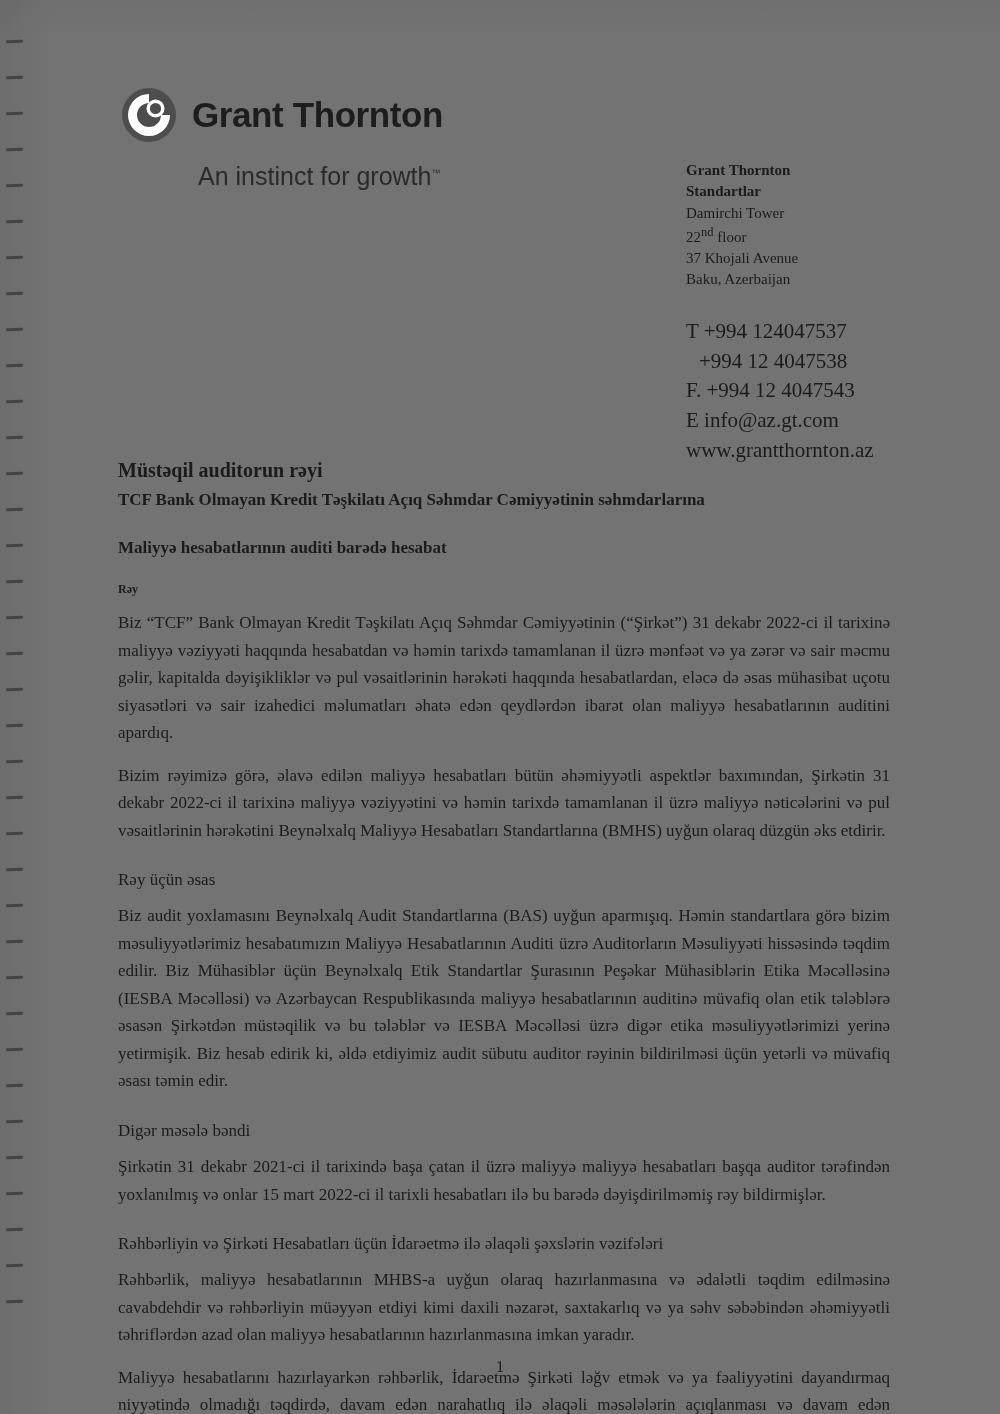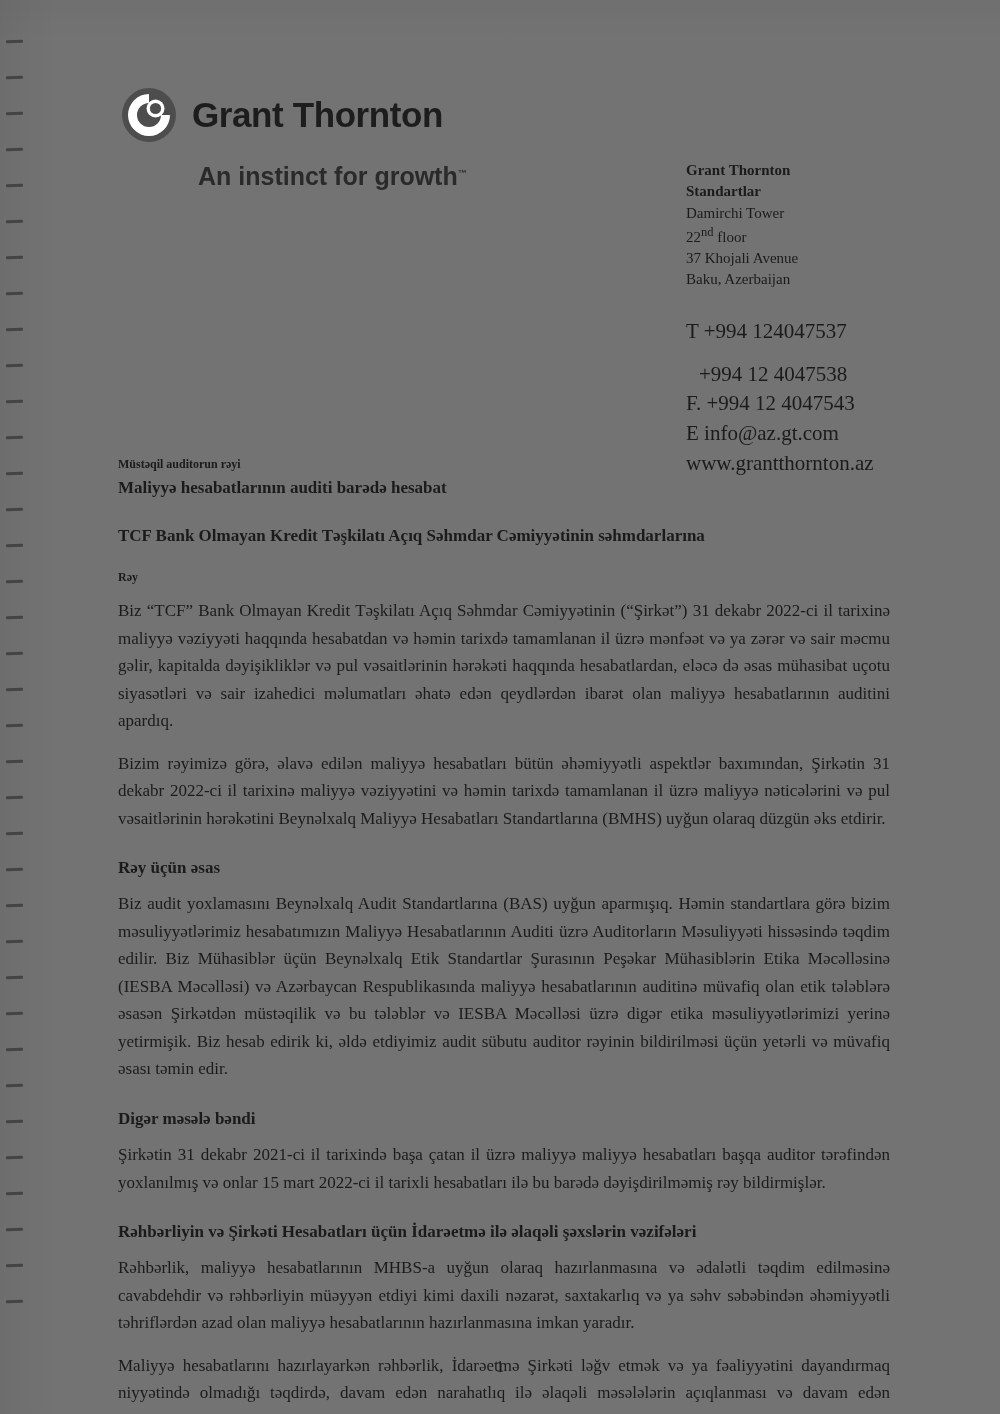--- a/index.html
+++ b/index.html
@@ -72,21 +72,20 @@
     white-space: nowrap;
   }
   .logo-tagline {
     font-family: "Liberation Sans", sans-serif;
     font-size: 25px;
     color: #2a2a2a;
     margin-top: 18px;
     margin-left: 78px;
     white-space: nowrap;
     position: relative;
-    font-weight: bold;
   }
   .logo-tagline sup {
     font-size: 9px;
     vertical-align: super;
   }
 
   
   .address {
     position: absolute;
     left: 686px;
@@ -95,32 +94,32 @@
     font-size: 15px;
     line-height: 1.42;
     color: #1b1b1b;
   }
   .address .bold { font-weight: 700; }
   .contact {
     margin-top: 26px;
     font-size: 21px;
     line-height: 1.42;
   }
-  .contact .indent { padding-left: 13px; margin-top: 13px; }
+  .contact .indent { padding-left: 13px; }
 
   
   .body {
     position: absolute;
     left: 118px;
     top: 455px;
     width: 772px;
   }
   .ttl {
     font-weight: 700;
-    font-size: 12px;
+    font-size: 20px;
     line-height: 1.5;
     margin: 0 0 2px 0;
   }
   .ttl2 {
     font-weight: 700;
     font-size: 17px;
     line-height: 1.5;
     margin: 0 0 22px 0;
   }
   .sec-head {
@@ -128,21 +127,21 @@
     font-size: 12px;
     margin: 0 0 12px 0;
   }
   p.para {
     font-size: 17px;
     line-height: 1.62;
     margin: 0 0 15px 0;
     text-align: justify;
   }
   .sub-head {
-    font-weight: 700;
+    font-weight: 400;
     font-size: 17px;
     margin: 26px 0 12px 0;
   }
   .page-num {
     position: absolute;
     left: 0;
     right: 0;
     top: 1358px;
     text-align: center;
     font-size: 16px;
@@ -222,22 +221,22 @@
       <div class="indent">+994 12 4047538</div>
       <div>F. +994 12 4047543</div>
       <div>E info@az.gt.com</div>
       <div>www.grantthornton.az</div>
     </div>
   </div>
 
   <div class="body">
 
     <div class="ttl">Müstəqil auditorun rəyi</div>
+    <div class="ttl2">TCF Bank Olmayan Kredit Təşkilatı Açıq Səhmdar Cəmiyyətinin səhmdarlarına</div>
     <div class="ttl2">Maliyyə hesabatlarının auditi barədə hesabat</div>
-    <div class="ttl2">TCF Bank Olmayan Kredit Təşkilatı Açıq Səhmdar Cəmiyyətinin səhmdarlarına</div>
 
     <div class="sec-head">Rəy</div>
     <p class="para">Biz “TCF” Bank Olmayan Kredit Təşkilatı Açıq Səhmdar Cəmiyyətinin (“Şirkət”) 31 dekabr 2022-ci il tarixinə maliyyə vəziyyəti haqqında hesabatdan və həmin tarixdə tamamlanan il üzrə mənfəət və ya zərər və sair məcmu gəlir, kapitalda dəyişikliklər və pul vəsaitlərinin hərəkəti haqqında hesabatlardan, eləcə də əsas mühasibat uçotu siyasətləri və sair izahedici məlumatları əhatə edən qeydlərdən ibarət olan maliyyə hesabatlarının auditini apardıq.</p>
     <p class="para">Bizim rəyimizə görə, əlavə edilən maliyyə hesabatları bütün əhəmiyyətli aspektlər baxımından, Şirkətin 31 dekabr 2022-ci il tarixinə maliyyə vəziyyətini və həmin tarixdə tamamlanan il üzrə maliyyə nəticələrini və pul vəsaitlərinin hərəkətini Beynəlxalq Maliyyə Hesabatları Standartlarına (BMHS) uyğun olaraq düzgün əks etdirir.</p>
 
     <div class="sub-head">Rəy üçün əsas</div>
     <p class="para">Biz audit yoxlamasını Beynəlxalq Audit Standartlarına (BAS) uyğun aparmışıq. Həmin standartlara görə bizim məsuliyyətlərimiz hesabatımızın Maliyyə Hesabatlarının Auditi üzrə Auditorların Məsuliyyəti hissəsində təqdim edilir. Biz Mühasiblər üçün Beynəlxalq Etik Standartlar Şurasının Peşəkar Mühasiblərin Etika Məcəlləsinə (IESBA Məcəlləsi) və Azərbaycan Respublikasında maliyyə hesabatlarının auditinə müvafiq olan etik tələblərə əsasən Şirkətdən müstəqilik və bu tələblər və IESBA Məcəlləsi üzrə digər etika məsuliyyətlərimizi yerinə yetirmişik. Biz hesab edirik ki, əldə etdiyimiz audit sübutu auditor rəyinin bildirilməsi üçün yetərli və müvafiq əsası təmin edir.</p>
 
     <div class="sub-head">Digər məsələ bəndi</div>
     <p class="para">Şirkətin 31 dekabr 2021-ci il tarixində başa çatan il üzrə maliyyə maliyyə hesabatları başqa auditor tərəfindən yoxlanılmış və onlar 15 mart 2022-ci il tarixli hesabatları ilə bu barədə dəyişdirilməmiş rəy bildirmişlər.</p>

